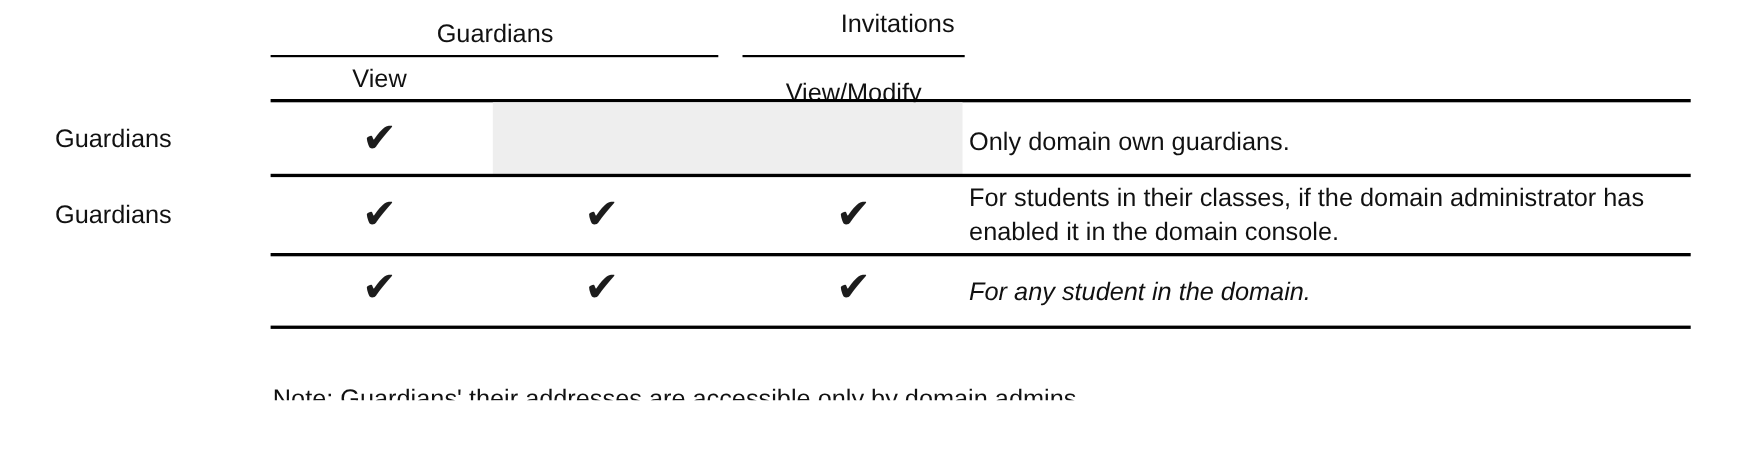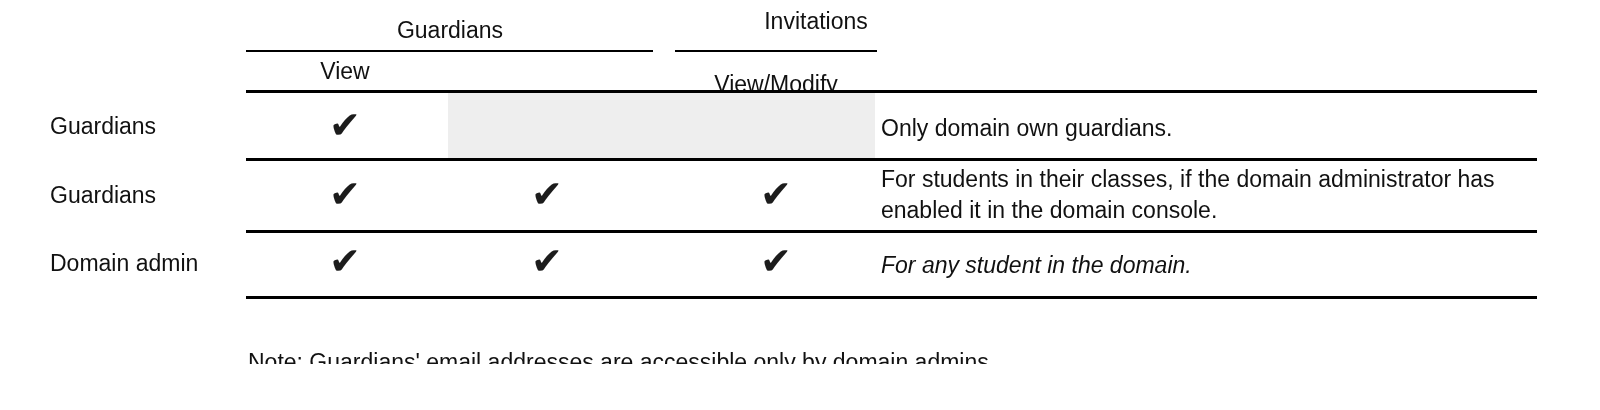--- a/index.html
+++ b/index.html
@@ -86,22 +86,21 @@
   <div class="desc" style="top:113px;">Only domain own guardians.</div>
   <div class="hline" style="left:246px; top:158px; width:1291px; height:3px;"></div>
 
   <div class="txt" style="left:50px; top:182px;">Guardians</div>
   <div class="check" style="left:345px; top:194px;">✔</div>
   <div class="check" style="left:547px; top:194px;">✔</div>
   <div class="check" style="left:776px; top:194px;">✔</div>
   <div class="desc desc-wrap" style="top:164px;">For students in their classes, if the domain administrator has enabled it in the domain console.</div>
   <div class="hline" style="left:246px; top:230px; width:1291px; height:3px;"></div>
 
-  <div class="txt" style="left:50px; top:250px;">Domain admin</div>
   <div class="check" style="left:345px; top:261px;">✔</div>
   <div class="check" style="left:547px; top:261px;">✔</div>
   <div class="check" style="left:776px; top:261px;">✔</div>
   <div class="desc" style="top:250px;font-style:italic;">For any student in the domain.</div>
   <div class="hline" style="left:246px; top:296px; width:1291px; height:3px;"></div>
 
-  <div class="note">Note: Guardians' email addresses are accessible only by domain admins.</div>
+  <div class="note">Note: Guardians' their addresses are accessible only by domain admins.</div>
 
 </div>
 
 </body></html>

